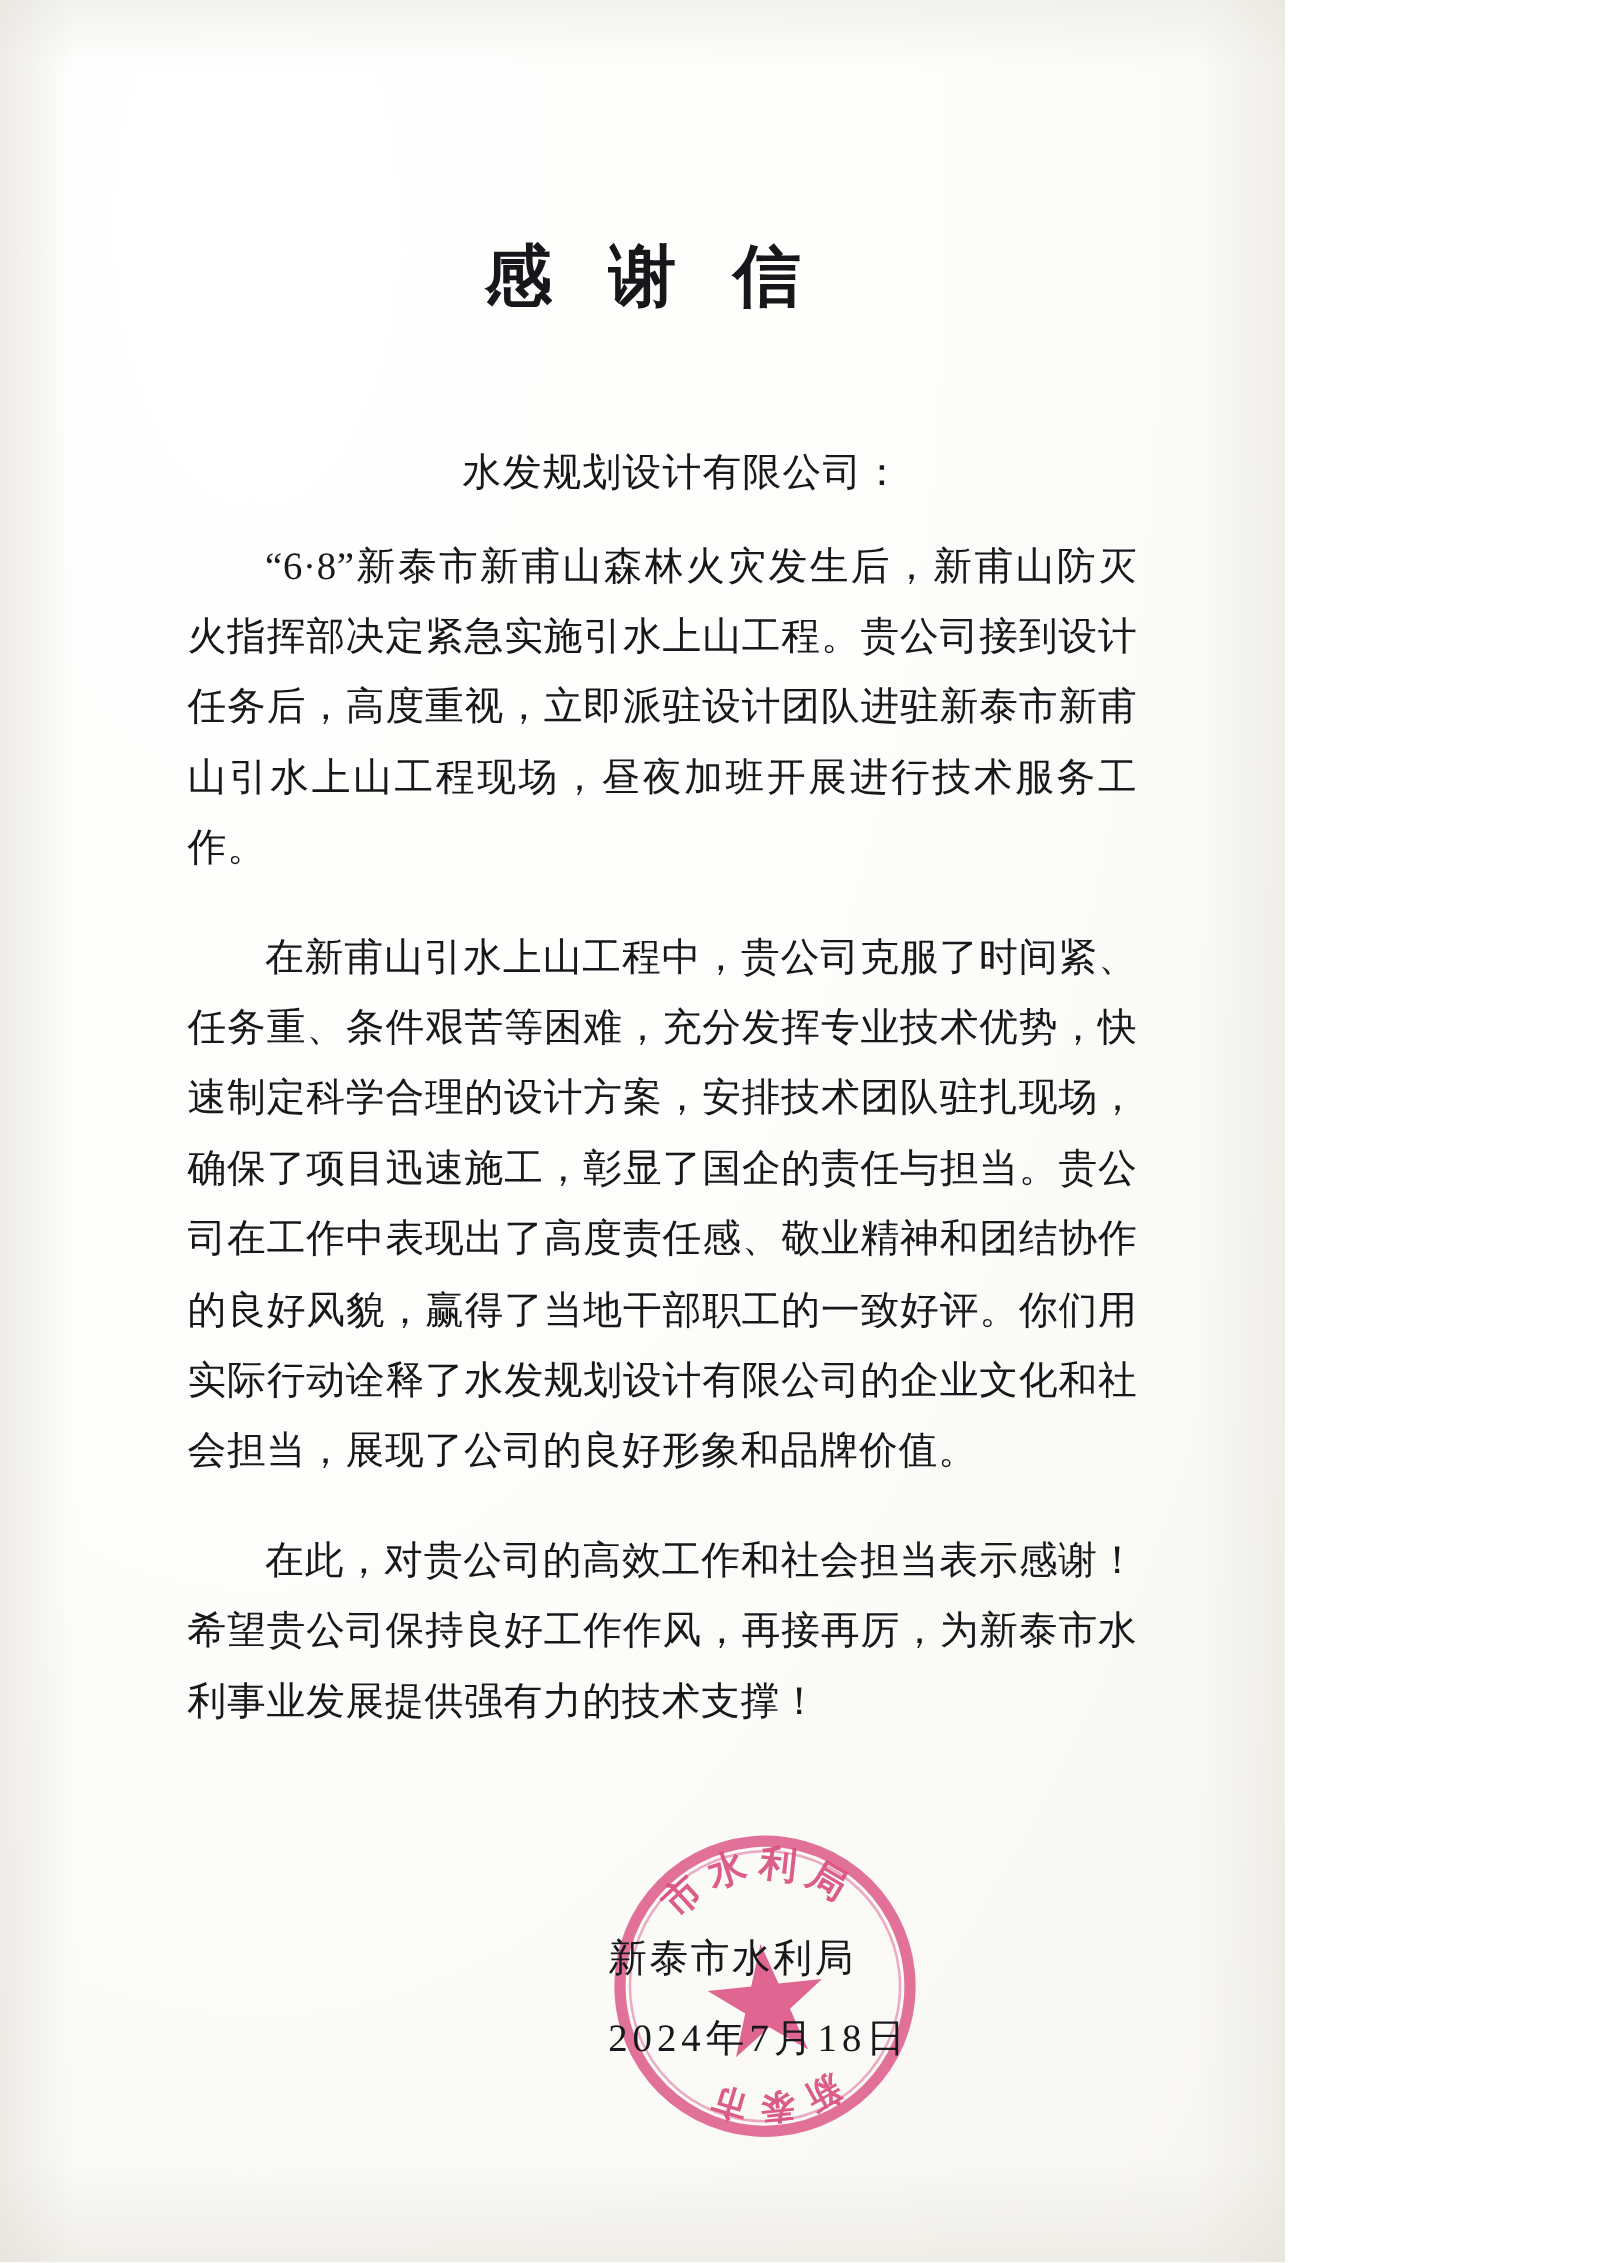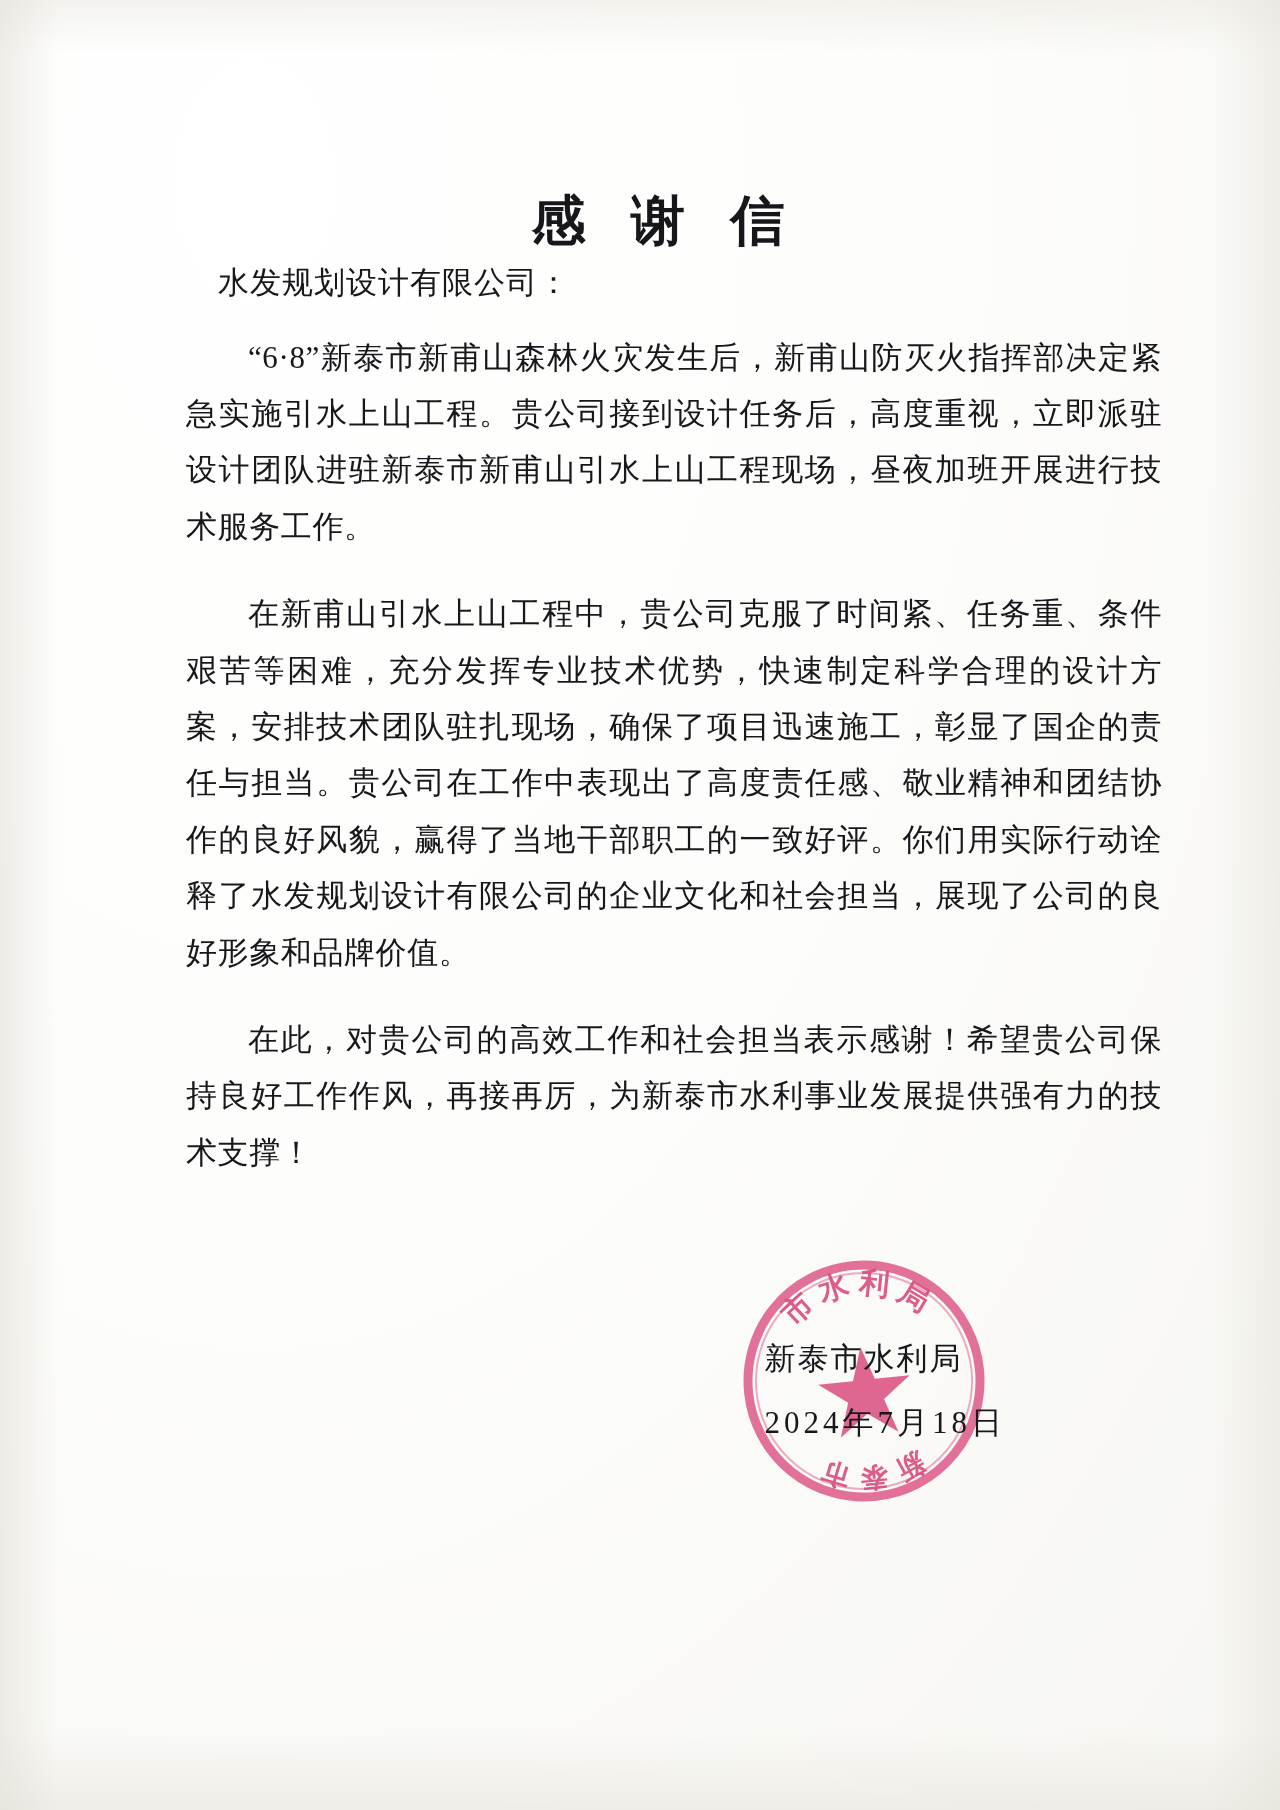--- a/index.html
+++ b/index.html
@@ -10,27 +10,26 @@
   body {
     width: 1280px;
     height: 1810px;
     font-family: "Liberation Serif", "DejaVu Serif", serif;
     overflow: hidden;
   }
 
   
   .page {
     position: relative;
-    width: 1280px;
+    width: 1028px;
     height: 1810px;
     background:
       radial-gradient(ellipse at 20% 10%, #ffffff 0%, #fdfdfb 45%, #f7f6f2 100%);
     box-sizing: border-box;
     overflow: hidden;
-    padding-left: 36px;
   }
   .page::after {
     
     content: "";
     position: absolute;
     inset: 0;
     pointer-events: none;
     background:
       linear-gradient(to right, rgba(225,222,214,0.55) 0px, rgba(255,255,255,0) 60px),
       linear-gradient(to left, rgba(228,225,217,0.5) 0px, rgba(255,255,255,0) 70px),
@@ -50,25 +49,27 @@
     font-weight: bold;
     letter-spacing: 16px;
     color: #15171a;
     margin: 0;
     padding-top: 185px;
     padding-right: 16px;
     font-family: "Liberation Serif", "DejaVu Serif", serif;
   }
 
   .salutation {
+    margin-top: 95px;
     font-size: 31px;
     color: #16181b;
     letter-spacing: 1px;
     line-height: 1.6;
     padding-left: 32px;
+    text-align: center;
   }
 
   .para {
     font-size: 31px;
     color: #16181b;
     line-height: 1.82;
     letter-spacing: 0.6px;
     text-indent: 62px;
     margin-top: 16px;
     text-align: justify;
@@ -76,21 +77,21 @@
   }
   .para.p1 { margin-top: 22px; }
 
   .signature-block {
     position: relative;
     margin-top: 54px;
     height: 270px;
   }
   .sign-lines {
     position: absolute;
-    right: 156px;
+    right: 182px;
     top: 92px;
     text-align: left;
     font-size: 31px;
     color: #16181b;
     line-height: 2.05;
     letter-spacing: 2px;
     z-index: 3;
   }
   .sign-date {
     letter-spacing: 4px;

